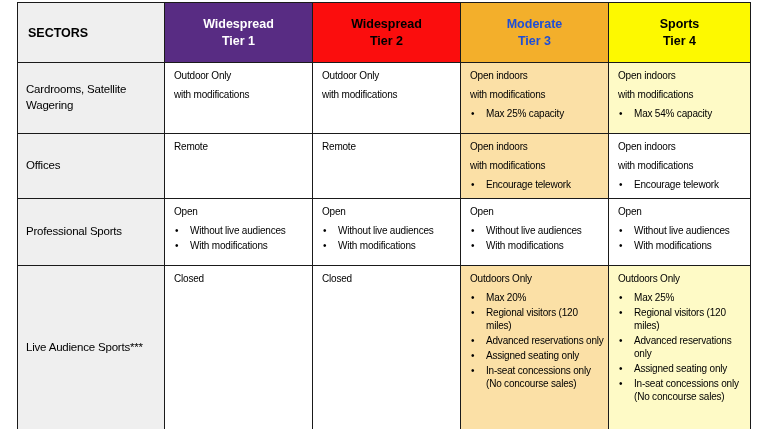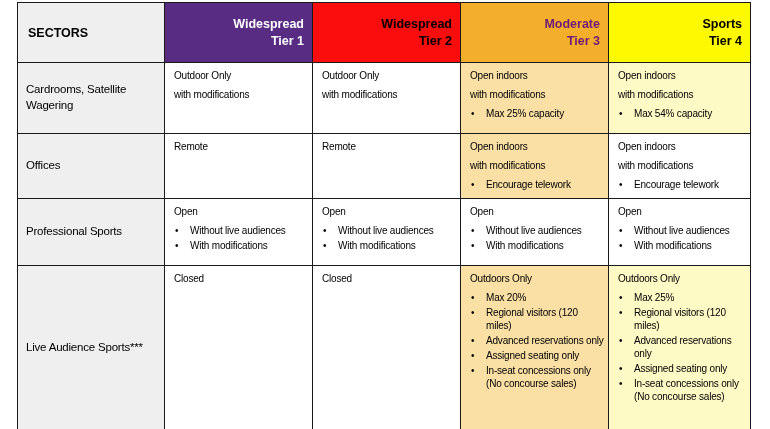--- a/index.html
+++ b/index.html
@@ -17,27 +17,27 @@
   tbody tr:nth-child(2){height:65px;}
   tbody tr:nth-child(3){height:67px;}
   tbody tr:nth-child(4){height:164px;}
 
   th.sector-header{
     background:var(--sector-col,#EFEFEF);
     text-align:left;vertical-align:middle;
     font-size:12.5px;font-weight:bold;padding:0 4px 0 10px;
   }
   th.tier-header{
-    text-align:right;vertical-align:middle;
+    text-align:center;vertical-align:middle;
     font-size:12.5px;font-weight:bold;padding:8px;
   }
   th.tier-header .hline{margin:3px 0;}
   th.t1{background:var(--tier1-header,#582C83);color:var(--tier1-text,#FFFFFF);}
   th.t2{background:var(--tier2-header,#FF0000);color:#000;}
-  th.t3{background:var(--tier3-header,#F3AF2B);color:#701a75;}
+  th.t3{background:var(--tier3-header,#F3AF2B);color:#1d4ed8;}
   th.t4{background:var(--tier4-header,#FFFF00);color:#000;}
 
   th.row-label{
     background:var(--sector-col,#EFEFEF);
     text-align:left;vertical-align:middle;
     font-size:11.5px;font-weight:normal;letter-spacing:-0.2px;
     padding:0 5px 0 8px;line-height:1.35;
   }
   td.body-cell{
     vertical-align:top;background:#fff;

